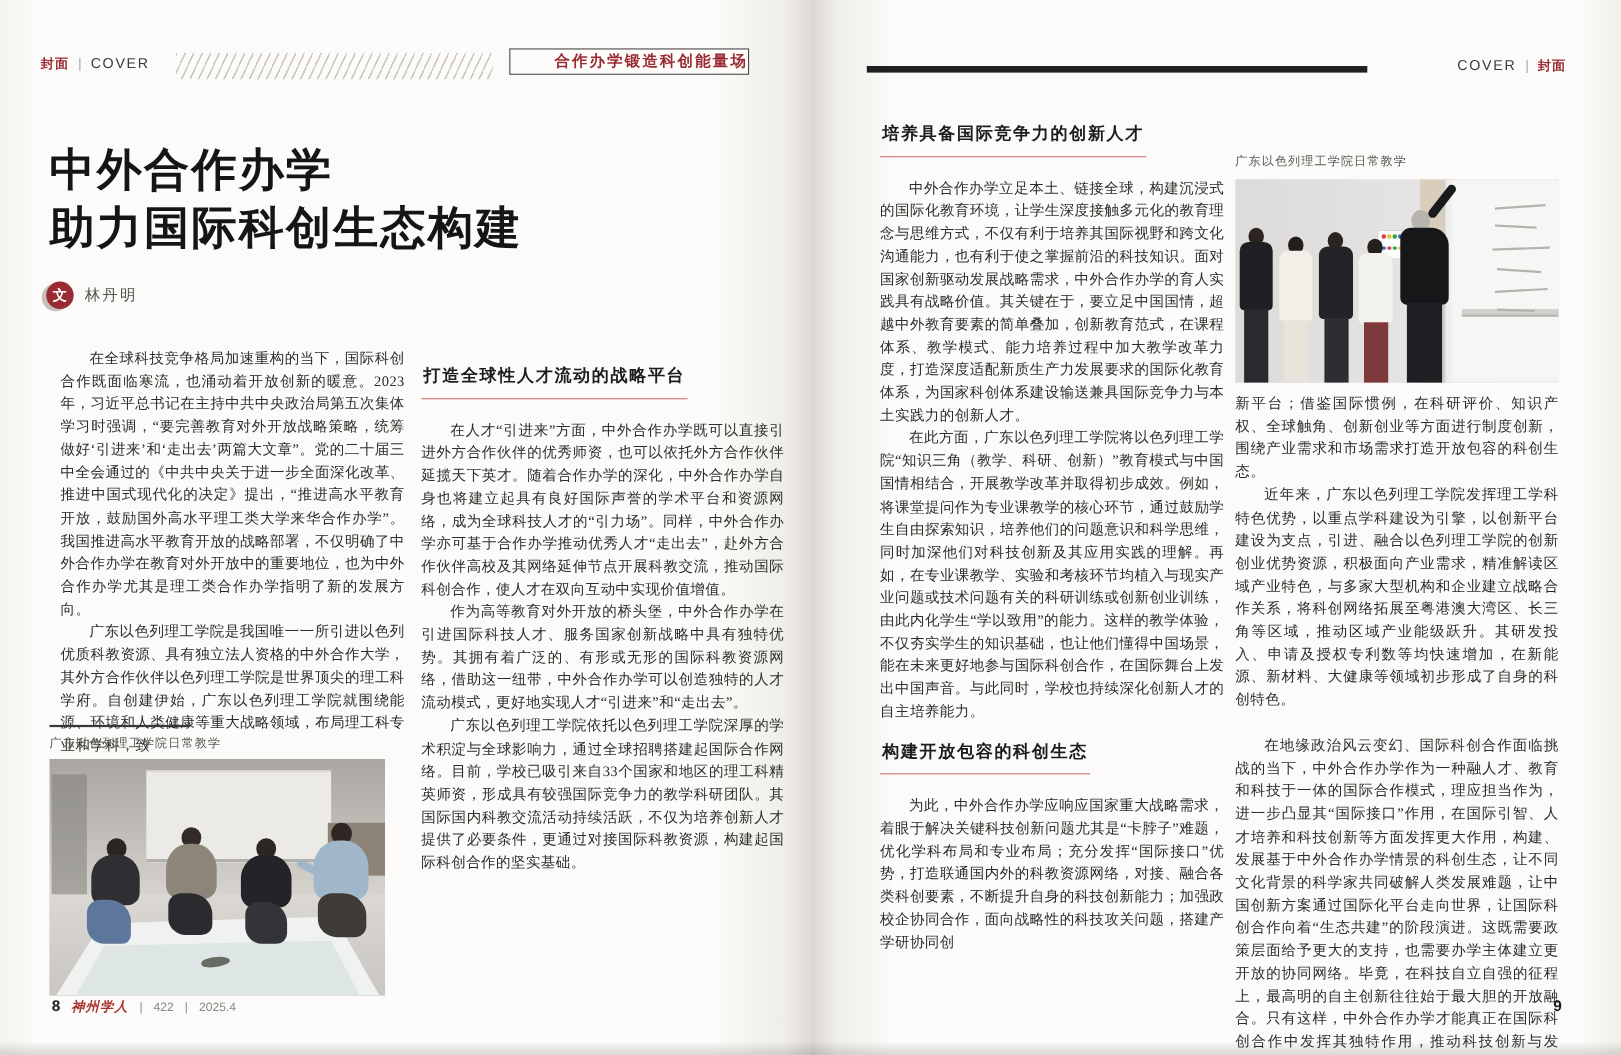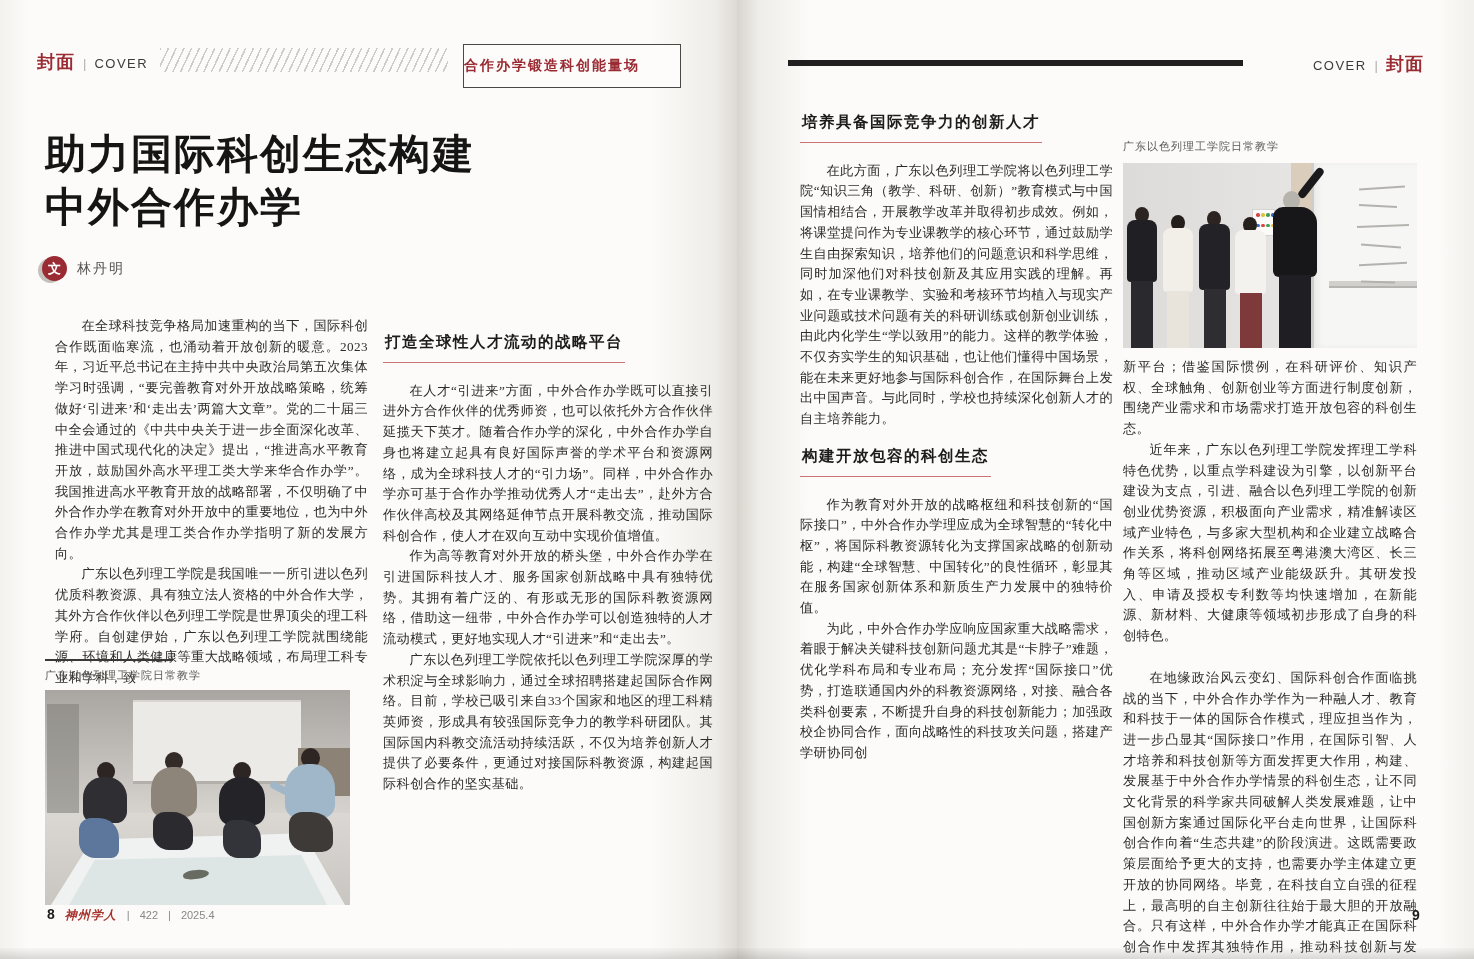--- a/index.html
+++ b/index.html
@@ -10,27 +10,27 @@
      background:linear-gradient(180deg, rgba(0,0,0,0.02), rgba(0,0,0,0.14)); }
   .page { position:absolute; top:0; height:959px; width:737px; }
   .page-left  { left:0;
      background:linear-gradient(90deg,#f4f2ee 0%,#fcfbf9 4%,#fcfbf9 88%,#efede9 97%,#ddd9d3 100%); }
   .page-right { left:737px;
      background:linear-gradient(270deg,#f2f0ec 0%,#fcfbf9 5%,#fcfbf9 90%,#efede9 97%,#d8d4ce 100%); }
 
   
   .hdr-left { position:absolute; left:37px; top:50px; display:flex; align-items:baseline; gap:8px;
      font-family:"Liberation Sans","DejaVu Sans",sans-serif; }
-  .hdr-cn { color:#9a2b33; font-weight:bold; font-size:18px; letter-spacing:1px; }
+  .hdr-cn { color:#9a2b33; font-weight:bold; font-size:12px; letter-spacing:1px; }
   .hdr-sep { color:#b0adaa; font-size:13px; }
   .hdr-en { color:#3d3b39; font-size:13px; letter-spacing:1.5px; }
   .hatch { position:absolute; left:160px; top:48px; width:288px; height:24px;
      background:repeating-linear-gradient(115deg,#cfccc8 0 1.5px,transparent 1.5px 7px); }
-  .banner { position:absolute; left:463px; top:44px; width:218px; height:44px; border:1.5px solid #4a4846;
-     background:#fdfcfb; display:flex; align-items:center; justify-content:flex-start; }
+  .banner { position:absolute; left:463px; top:44px; width:218px; height:24px; border:1.5px solid #4a4846;
+     background:#fdfcfb; display:flex; align-items:center; justify-content:flex-end; }
   .banner span { color:#9a2b33; font-weight:bold; font-size:14px; letter-spacing:2px;
      font-family:"Liberation Serif","DejaVu Serif",serif; }
   .hdr-bar-right { position:absolute; left:51px; top:60px; width:455px; height:6px; background:#221f20; }
   .hdr-right { position:absolute; right:50px; top:52px; display:flex; align-items:baseline; gap:8px;
      font-family:"Liberation Sans","DejaVu Sans",sans-serif; }
 
   
   .title { position:absolute; left:45px; top:128px; font-family:"Liberation Sans","DejaVu Sans",sans-serif;
      font-weight:900; font-size:41px; line-height:53px; color:#151515; letter-spacing:2px; }
   .byline { position:absolute; left:42px; top:256px; display:flex; align-items:center; gap:10px; }
@@ -110,22 +110,22 @@
       <span class="hdr-cn">封面</span>
       <span class="hdr-sep">|</span>
       <span class="hdr-en">COVER</span>
     </div>
     <div class="hatch"></div>
     <div class="banner">
       <span>合作办学锻造科创能量场</span>
     </div>
 
     <div class="title">
+      <div>中外合作办学</div>
       <div>助力国际科创生态构建</div>
-      <div>中外合作办学</div>
     </div>
 
     <div class="byline">
       <span class="byline-icon">文</span>
       <span class="byline-name">林丹明</span>
     </div>
 
     <div class="col colL1">
       <p class="ind">在全球科技竞争格局加速重构的当下，国际科创合作既面临寒流，也涌动着开放创新的暖意。2023年，习近平总书记在主持中共中央政治局第五次集体学习时强调，“要完善教育对外开放战略策略，统筹做好‘引进来’和‘走出去’两篇大文章”。党的二十届三中全会通过的《中共中央关于进一步全面深化改革、推进中国式现代化的决定》提出，“推进高水平教育开放，鼓励国外高水平理工类大学来华合作办学”。我国推进高水平教育开放的战略部署，不仅明确了中外合作办学在教育对外开放中的重要地位，也为中外合作办学尤其是理工类合作办学指明了新的发展方向。</p>
       <p class="ind">广东以色列理工学院是我国唯一一所引进以色列优质科教资源、具有独立法人资格的中外合作大学，其外方合作伙伴以色列理工学院是世界顶尖的理工科学府。自创建伊始，广东以色列理工学院就围绕能源、环境和人类健康等重大战略领域，布局理工科专业和学科，致</p>
@@ -190,25 +190,25 @@
       <span class="hdr-en">COVER</span>
       <span class="hdr-sep">|</span>
       <span class="hdr-cn">封面</span>
     </div>
   </div>
 
   <div class="col colR1">
     <div class="sec-head first">
       <span>培养具备国际竞争力的创新人才</span>
     </div>
+    <p class="ind">中外合作办学立足本土、链接全球，构建沉浸式的国际化教育环境，让学生深度接触多元化的教育理念与思维方式，不仅有利于培养其国际视野和跨文化沟通能力，也有利于使之掌握前沿的科技知识。面对国家创新驱动发展战略需求，中外合作办学的育人实践具有战略价值。其关键在于，要立足中国国情，超越中外教育要素的简单叠加，创新教育范式，在课程体系、教学模式、能力培养过程中加大教学改革力度，打造深度适配新质生产力发展要求的国际化教育体系，为国家科创体系建设输送兼具国际竞争力与本土实践力的创新人才。</p>
     <p class="ind">在此方面，广东以色列理工学院将以色列理工学院“知识三角（教学、科研、创新）”教育模式与中国国情相结合，开展教学改革并取得初步成效。例如，将课堂提问作为专业课教学的核心环节，通过鼓励学生自由探索知识，培养他们的问题意识和科学思维，同时加深他们对科技创新及其应用实践的理解。再如，在专业课教学、实验和考核环节均植入与现实产业问题或技术问题有关的科研训练或创新创业训练，由此内化学生“学以致用”的能力。这样的教学体验，不仅夯实学生的知识基础，也让他们懂得中国场景，能在未来更好地参与国际科创合作，在国际舞台上发出中国声音。与此同时，学校也持续深化创新人才的自主培养能力。</p>
     <div class="sec-head">
       <span>构建开放包容的科创生态</span>
     </div>
-    <p class="ind">作为教育对外开放的战略枢纽和科技创新的“国际接口”，中外合作办学理应成为全球智慧的“转化中枢”，将国际科教资源转化为支撑国家战略的创新动能，构建“全球智慧、中国转化”的良性循环，彰显其在服务国家创新体系和新质生产力发展中的独特价值。</p>
     <p class="ind">为此，中外合作办学应响应国家重大战略需求，着眼于解决关键科技创新问题尤其是“卡脖子”难题，优化学科布局和专业布局；充分发挥“国际接口”优势，打造联通国内外的科教资源网络，对接、融合各类科创要素，不断提升自身的科技创新能力；加强政校企协同合作，面向战略性的科技攻关问题，搭建产学研协同创</p>
   </div>
 
   <div class="caption capR">广东以色列理工学院日常教学</div>
 
   <div class="photoR">
     <div class="pr-door"></div>
     <div class="pr-board"></div>
     <div class="pr-tray"></div>
     <span class="scrib" style="right:12px;top:24px;width:46px;transform:rotate(-4deg);"></span>

